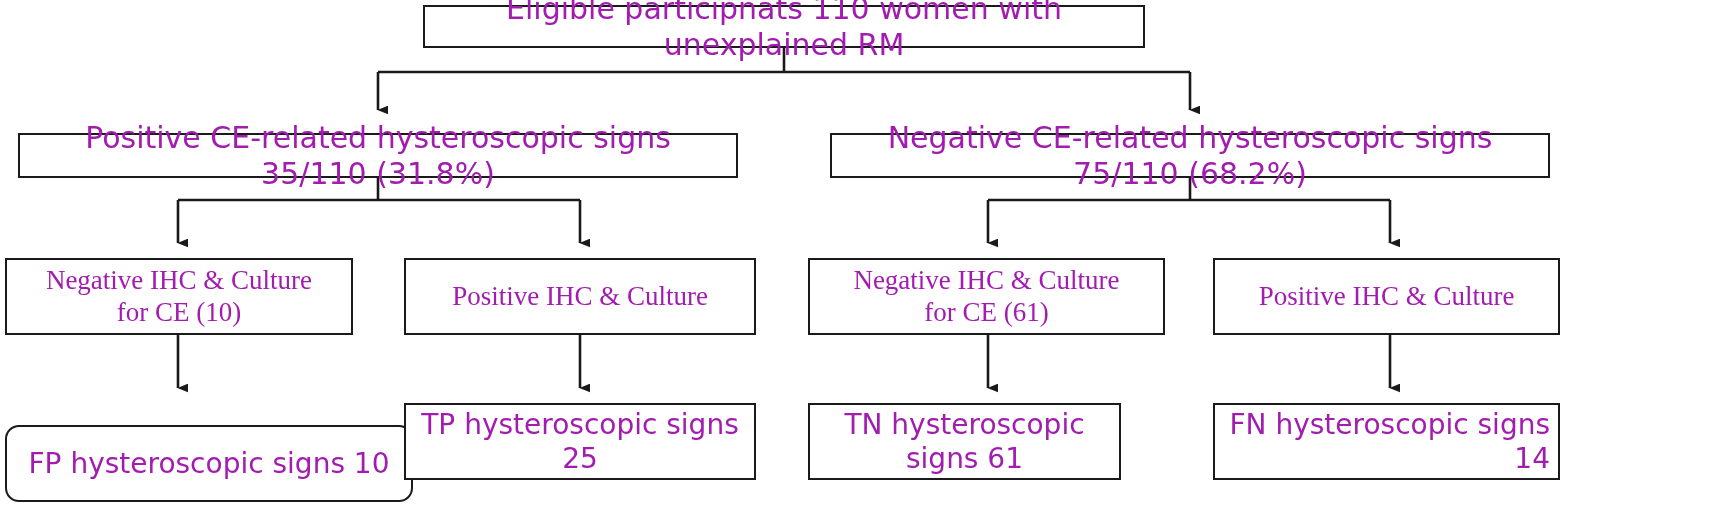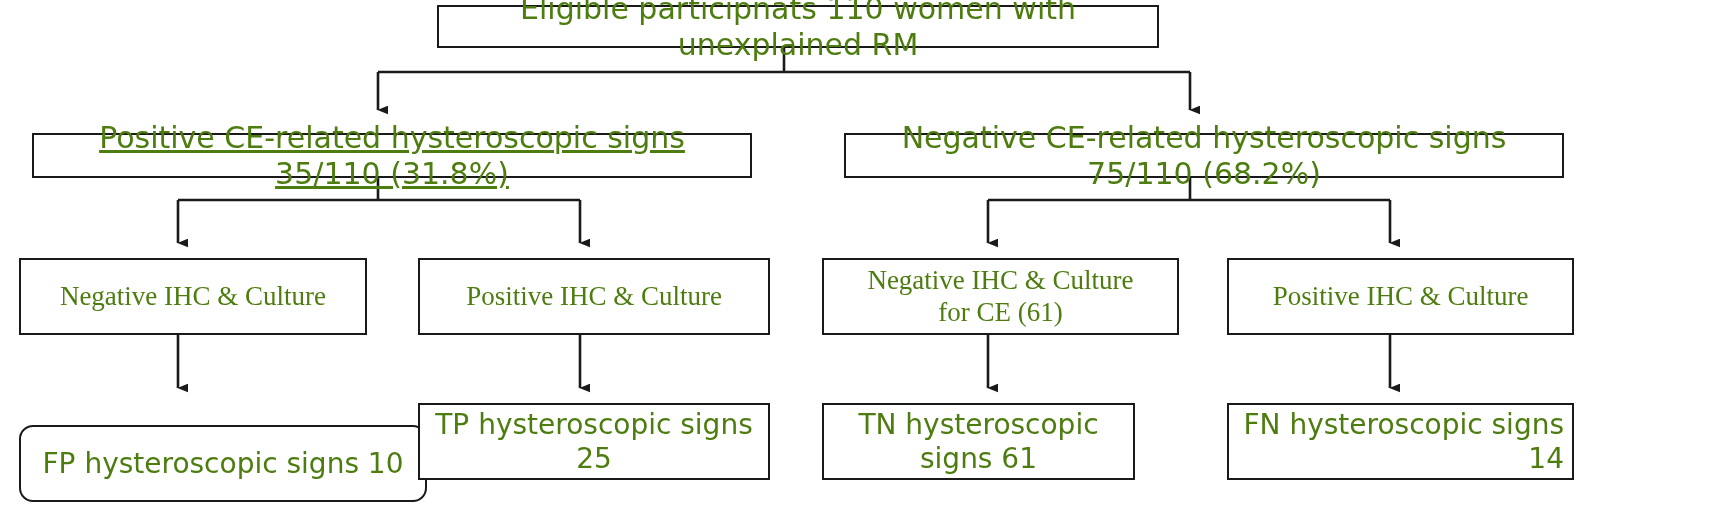--- a/index.html
+++ b/index.html
@@ -7,24 +7,23 @@
   #canvas{position:relative;width:1736px;height:530px;background:#ffffff;overflow:hidden;}
   .box{
     position:absolute;
     box-sizing:border-box;
     border:2px solid #1a1a1a;
     background:#ffffff;
     display:flex;
     align-items:center;
     justify-content:center;
     text-align:center;
-    color:#4d7c0f;
+    color:#a21caf;
     line-height:1.18;
     padding:2px 8px;
-    margin-left:14px;
   }
   .box .txt{display:block;width:100%;}
   .b-r1{font-size:30px;}
   .b-r2{font-size:30px;}
   .b-r3{font-size:27px;font-family:Liberation Serif, serif;}
   .b-r4{font-size:28px;}
   svg.edges{position:absolute;left:0;top:0;width:1736px;height:530px;pointer-events:none;}
 </style>
 </head>
 <body>
@@ -58,30 +57,31 @@
       <path d="M580,335 L580,388" marker-end="url(#arrowhead)"></path>
       <path d="M988,335 L988,388" marker-end="url(#arrowhead)"></path>
       <path d="M1390,335 L1390,388" marker-end="url(#arrowhead)"></path>
     </g>
   </svg>
 
   <div class="box b-r1" style="left:423px;top:5px;width:722px;height:43px;">
     <span class="txt">Eligible participnats 110 women with unexplained RM</span>
   </div>
 
-  <div class="box b-r2" style="left:18px;top:133px;width:720px;height:45px;text-decoration:underline;">
+  <div class="box b-r2" style="left:18px;top:133px;width:720px;height:45px;">
     <span class="txt">Positive CE-related hysteroscopic signs 35/110 (31.8%)</span>
   </div>
   <div class="box b-r2" style="left:830px;top:133px;width:720px;height:45px;">
     <span class="txt">Negative  CE-related hysteroscopic signs 75/110 (68.2%)</span>
   </div>
 
   <div class="box b-r3" style="left:5px;top:258px;width:348px;height:77px;">
     <span class="txt">
       <span>Negative IHC &amp; Culture</span><br>
+      <span>for CE (10)</span>
     </span>
   </div>
   <div class="box b-r3" style="left:404px;top:258px;width:352px;height:77px;">
     <span class="txt">
       <span>Positive IHC &amp; Culture</span><br>
     </span>
   </div>
   <div class="box b-r3" style="left:808px;top:258px;width:357px;height:77px;">
     <span class="txt">
       <span>Negative IHC &amp; Culture</span><br>

